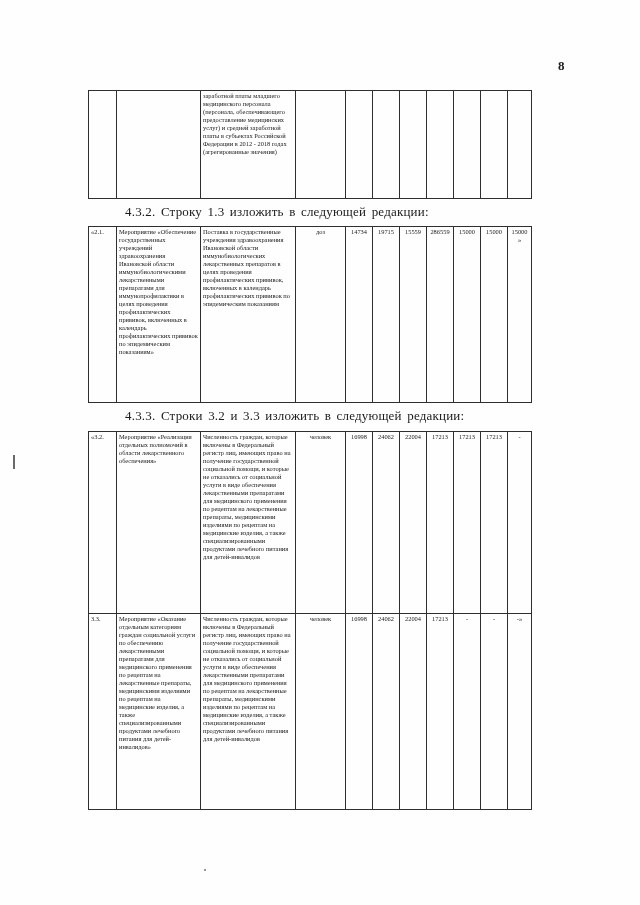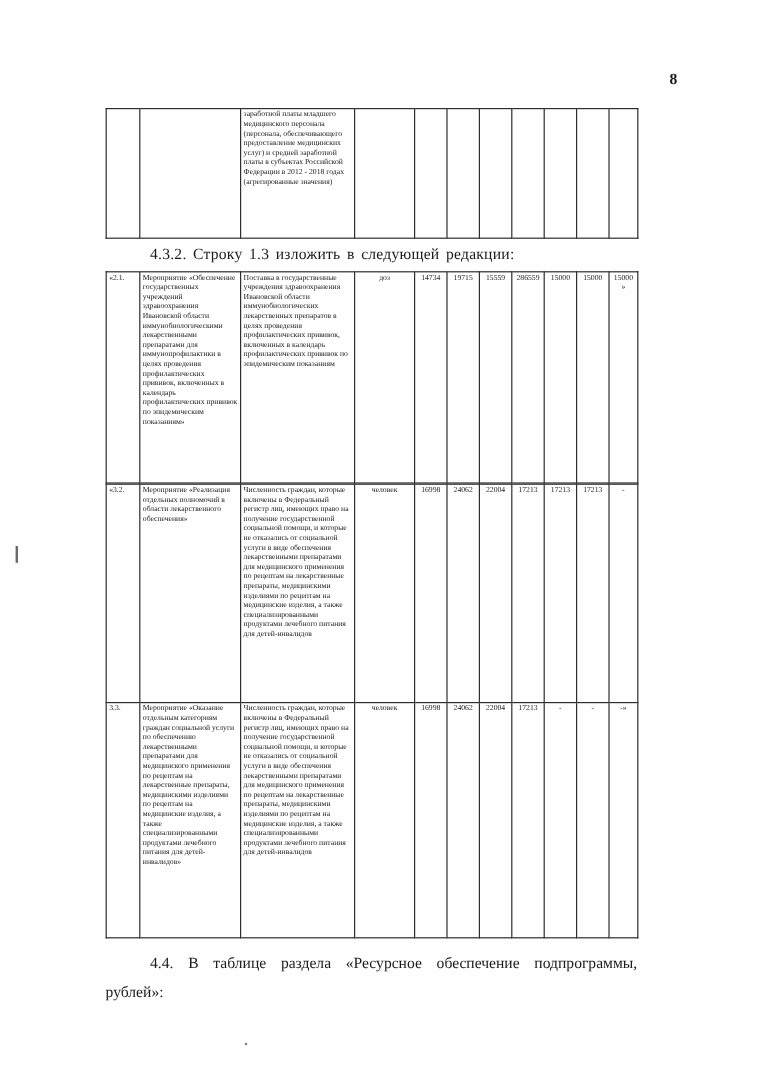--- a/index.html
+++ b/index.html
@@ -155,20 +155,21 @@
         <td class="val">19715</td>
         <td class="val">15559</td>
         <td class="val">286559</td>
         <td class="val">15000</td>
         <td class="val">15000</td>
         <td class="val">15000»</td>
       </tr>
     </tbody>
       </table>
 
+    <p class="heading">4.3.3. Строки 3.2 и 3.3 изложить в следующей редакции:</p>
 
     <table class="doc-table t-433">
       <colgroup>
         <col style="width:28px">
           <col style="width:84px">
           <col style="width:95px">
           <col style="width:50px">
         <col style="width:27px">
           <col style="width:27px">
           <col style="width:27px">
@@ -200,16 +201,15 @@
         <td class="val">24062</td>
         <td class="val">22004</td>
         <td class="val">17213</td>
         <td class="val">-</td>
         <td class="val">-</td>
         <td class="val">-»</td>
       </tr>
     </tbody>
       </table>
 
-    <p class="closing">4.4. В таблице раздела «Ресурсное обеспечение подпрограммы, рублей»:</p>
 
   </div>
 </div>
 
 </body></html>

